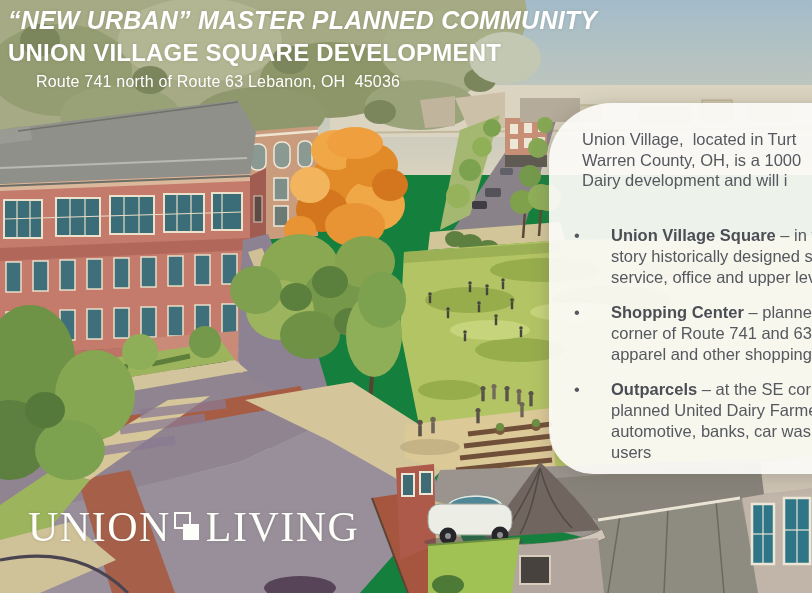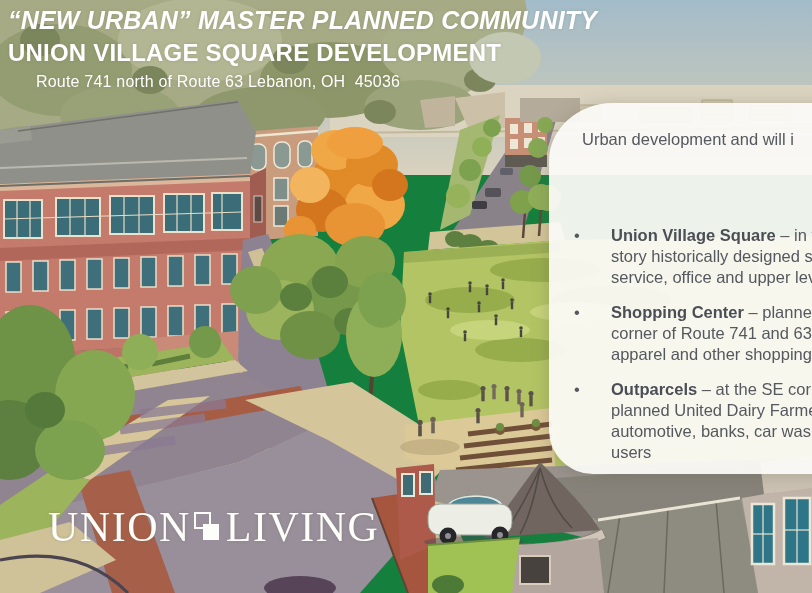--- a/index.html
+++ b/index.html
@@ -23,21 +23,21 @@
   .panel .intro div{white-space:pre;}
   .panel .bullets{position:absolute;left:0;top:122px;right:0;color:#55585e;font-size:16.5px;line-height:21px;}
   .panel .bullet{position:relative;padding-left:62px;margin-bottom:14px;}
   .panel .bullet .mark{position:absolute;left:25px;top:0;}
   .panel .bullet .btitle{font-weight:bold;color:#4b4f55;}
   .panel .bullet div{white-space:pre;}
 
   
   .logo{position:absolute;left:28px;top:505px;color:#fdfdfa;
         font-family:"Liberation Serif",serif;text-shadow:0 0 3px rgba(80,80,60,.25);}
-  .logo .row{display:flex;align-items:center;margin-left:20px;}
+  .logo .row{display:flex;align-items:center;}
   .logo .word{font-size:42px;letter-spacing:1.5px;line-height:44px;}
   .logo .sq{position:relative;width:31px;height:36px;margin:0 2px;}
   .logo .sq .outline{position:absolute;left:1px;top:3px;width:13px;height:13px;border:2px solid #fdfdfa;}
   .logo .sq .fill{position:absolute;left:10px;top:15px;width:16px;height:16px;background:#fdfdfa;}
   .logo .tag{margin-left:89px;margin-top:5px;font-size:17px;letter-spacing:8px;word-spacing:10px;white-space:pre;}
 </style>
 </head>
 <body>
 
 <div class="stage">
@@ -394,21 +394,23 @@
   </svg>
 
   <div class="hdr">
     <div class="tagline">“NEW URBAN” MASTER PLANNED COMMUNITY</div>
     <div class="title">UNION VILLAGE SQUARE DEVELOPMENT</div>
     <div class="addr">Route 741 north of Route 63 Lebanon, OH  45036</div>
   </div>
 
   <div class="panel">
     <div class="intro">
-      <div>Urban development and will i</div>
+      <div>Union Village,  located in Turt</div>
+      <div>Warren County, OH, is a 1000</div>
+      <div>Dairy development and will i</div>
     </div>
     <div class="bullets">
       <div class="bullet">
         <span class="mark">•</span>
         <div><span class="btitle">Union Village Square</span><span> – in the </span></div>
         <div>story historically designed str</div>
         <div>service, office and upper leve</div>
       </div>
       <div class="bullet">
         <span class="mark">•</span>

